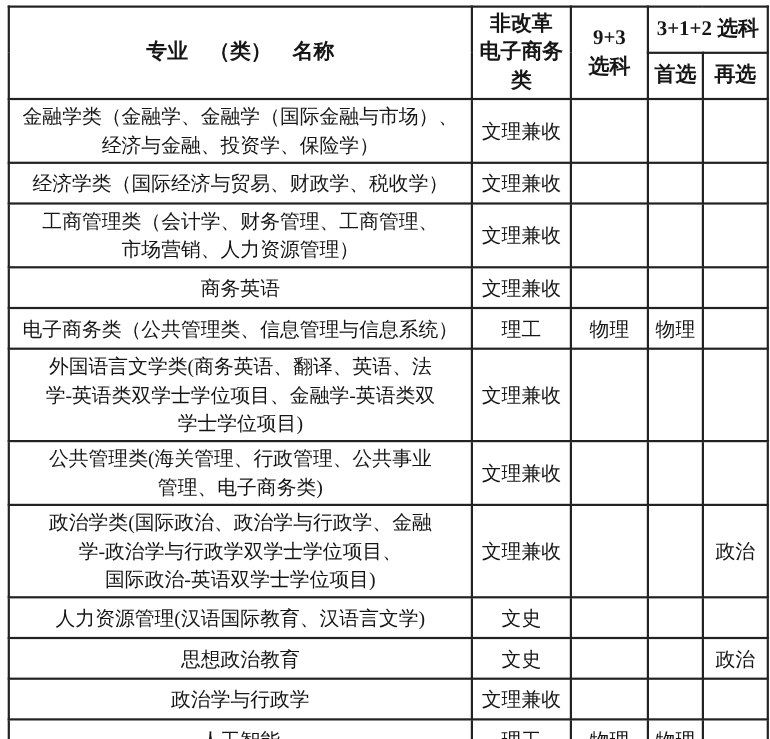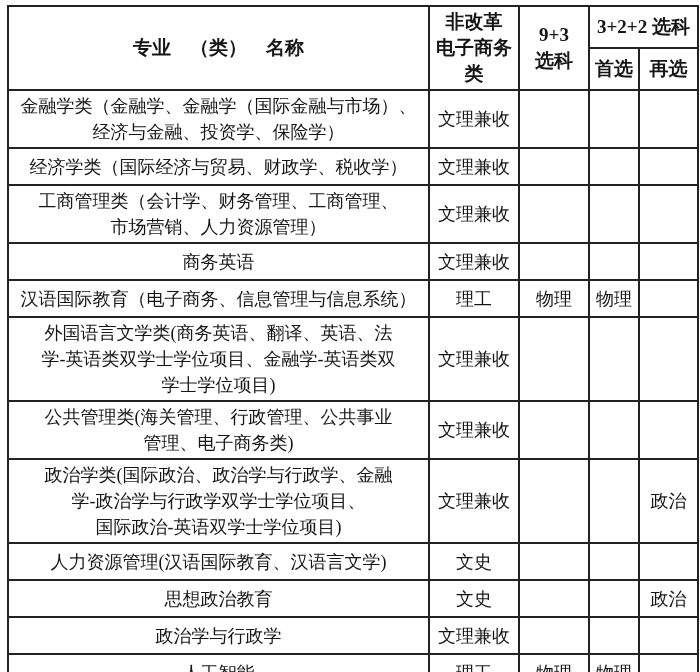--- a/index.html
+++ b/index.html
@@ -60,21 +60,21 @@
       <col class="c-first">
       <col class="c-resel">
     </colgroup>
     <thead>
       <tr>
         <th rowspan="2">专业　（类）　名称</th>
         <th rowspan="2">非改革
 电子商务类</th>
         <th rowspan="2">9+3
 选科</th>
-        <th colspan="2">3+2+2 选科</th>
+        <th colspan="2">3+1+2 选科</th>
       </tr>
       <tr>
         <th>首选</th>
         <th>再选</th>
       </tr>
     </thead>
     <tbody>
         <tr>
     <td>金融学类（金融学、金融学（国际金融与市场）、
 经济与金融、投资学、保险学）</td>
@@ -99,21 +99,21 @@
     <td></td>
   </tr>
         <tr>
     <td>商务英语</td>
     <td>文理兼收</td>
     <td></td>
     <td></td>
     <td></td>
   </tr>
         <tr>
-    <td>汉语国际教育（电子商务、信息管理与信息系统）</td>
+    <td>电子商务类（公共管理类、信息管理与信息系统）</td>
     <td>理工</td>
     <td>物理</td>
     <td>物理</td>
     <td></td>
   </tr>
         <tr>
     <td>外国语言文学类(商务英语、翻译、英语、法
 学-英语类双学士学位项目、金融学-英语类双
 学士学位项目)</td>
     <td>文理兼收</td>

